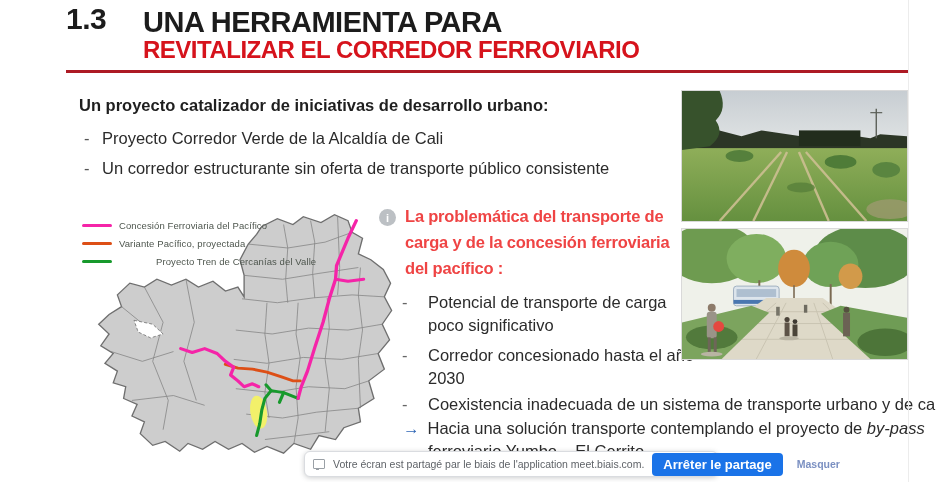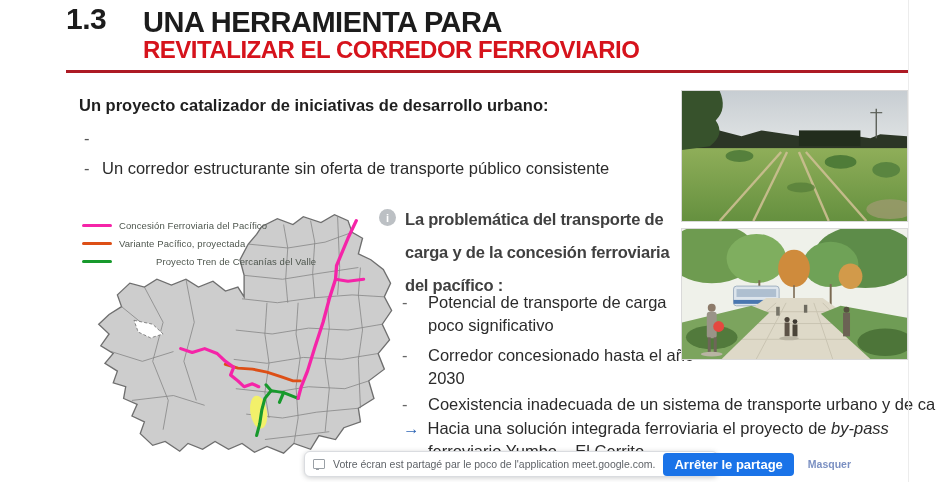--- a/index.html
+++ b/index.html
@@ -27,21 +27,21 @@
   .legend .sw{width:30px;height:3.5px;border-radius:2px;flex:0 0 auto;}
   .legend .lt{font-size:9.5px;color:#4e564e;white-space:nowrap;letter-spacing:0.1px;}
   .lg0{top:15px;} .lg1{top:33px;} .lg2{top:51px;gap:44px;}
   .info-badge{position:absolute;right:6px;top:4px;width:17px;height:17px;border-radius:50%;
               background:#bcc0c4;color:#fff;font-size:11px;font-weight:700;
               display:flex;align-items:center;justify-content:center;}
 
   
   .prob-col{left:405px;top:203px;width:503px;height:260px;}
   .prob-head{position:absolute;left:0;top:0;width:292px;font-size:16.5px;font-weight:700;
-             color:#404040;line-height:33px;letter-spacing:-0.2px;}
+             color:#ef4444;line-height:26px;letter-spacing:-0.2px;}
   .pb{position:absolute;line-height:23px;}
   .pb .li-dash{left:-3px;color:#666;}
   .pb1{left:0;top:88px;width:272px;padding-left:23px;}
   .pb2{left:0;top:141px;width:272px;padding-left:23px;}
   .pb3{left:0;top:190px;width:520px;padding-left:23px;white-space:nowrap;}
   .arrow-line{position:absolute;left:-2px;top:216px;font-size:16.5px;white-space:nowrap;color:#2b2b2b;}
   .arrow-glyph{color:#2f66b5;font-weight:700;margin-right:8px;}
   .clip-line{position:absolute;left:23px;top:239px;font-size:16.5px;white-space:nowrap;color:#2b2b2b;}
 
   
@@ -70,20 +70,21 @@
 <div class="canvas">
 
   <div class="abs sec-num">1.3</div>
   <div class="abs title1">UNA HERRAMIENTA PARA</div>
   <div class="abs title2">REVITALIZAR EL CORREDOR FERROVIARIO</div>
   <div class="abs rule"></div>
 
   <div class="abs intro-head">Un proyecto catalizador de iniciativas de desarrollo urbano:</div>
   <div class="abs li-row intro-b1">
     <span class="li-dash">-</span>
+    <span>Proyecto Corredor Verde de la Alcaldía de Cali</span>
   </div>
   <div class="abs li-row intro-b2">
     <span class="li-dash">-</span>
     <span>Un corredor estructurante sin oferta de transporte público consistente</span>
   </div>
 
   <div class="abs map-wrap">
     <svg width="322" height="256" viewBox="0 0 310 262" preserveAspectRatio="none">
 
       <path d="M175,22 L190,14 L205,20 L215,12 L232,18 L245,10 L258,16 L262,28 L272,34 L268,50 L280,56
@@ -158,21 +159,21 @@
     </div>
     <div class="pb pb2 li-row" style="white-space:normal;">
       <span class="li-dash">-</span>
       <span>Corredor concesionado hasta el año 2030</span>
     </div>
     <div class="pb pb3 li-row">
       <span class="li-dash">-</span>
       <span>Coexistencia inadecuada de un sistema de transporte urbano y de ca</span>
     </div>
     <div class="arrow-line">
-      <span class="arrow-glyph">→</span><span>Hacia una solución integrada ferroviaria el proyecto de </span><i class="byp">by-pass</i>
+      <span class="arrow-glyph">→</span><span>Hacia una solución transporte contemplando el proyecto de </span><i class="byp">by-pass</i>
     </div>
     <div class="clip-line">ferroviario Yumbo – El Cerrito</div>
   </div>
 
   <div class="abs photo photo1">
     <svg width="225" height="130" viewBox="0 0 227 132" preserveAspectRatio="none">
       <defs>
         <linearGradient id="sky1" x1="0" y1="0" x2="0" y2="1">
           <stop offset="0" stop-color="#c7cdd2"></stop>
             <stop offset="1" stop-color="#e3e6e6"></stop>
@@ -246,19 +247,19 @@
         <rect x="162.5" y="85" width="7" height="24" fill="#6b6254"></rect>
       <rect x="95" y="79" width="3.6" height="9" fill="#777468"></rect>
       <rect x="123" y="77" width="3.4" height="8" fill="#6e6b60"></rect>
       <ellipse cx="108" cy="111" rx="10" ry="2" fill="#b9b4a3"></ellipse>
       <ellipse cx="30" cy="127" rx="11" ry="2.4" fill="#b9b4a3"></ellipse>
     </svg>
   </div>
 
   <div class="abs share-bar">
     <span class="ss-icon"></span>
-    <span class="share-msg">Votre écran est partagé par le poco de l'application meet.google.com.</span>
+    <span class="share-msg">Votre écran est partagé par le biais de l'application meet.biais.com.</span>
     <button class="stop-btn">Arrêter le partage</button>
     <button class="hide-btn">Masquer</button>
   </div>
 
   <div class="abs right-edge"></div>
 </div>
 
 </body></html>

